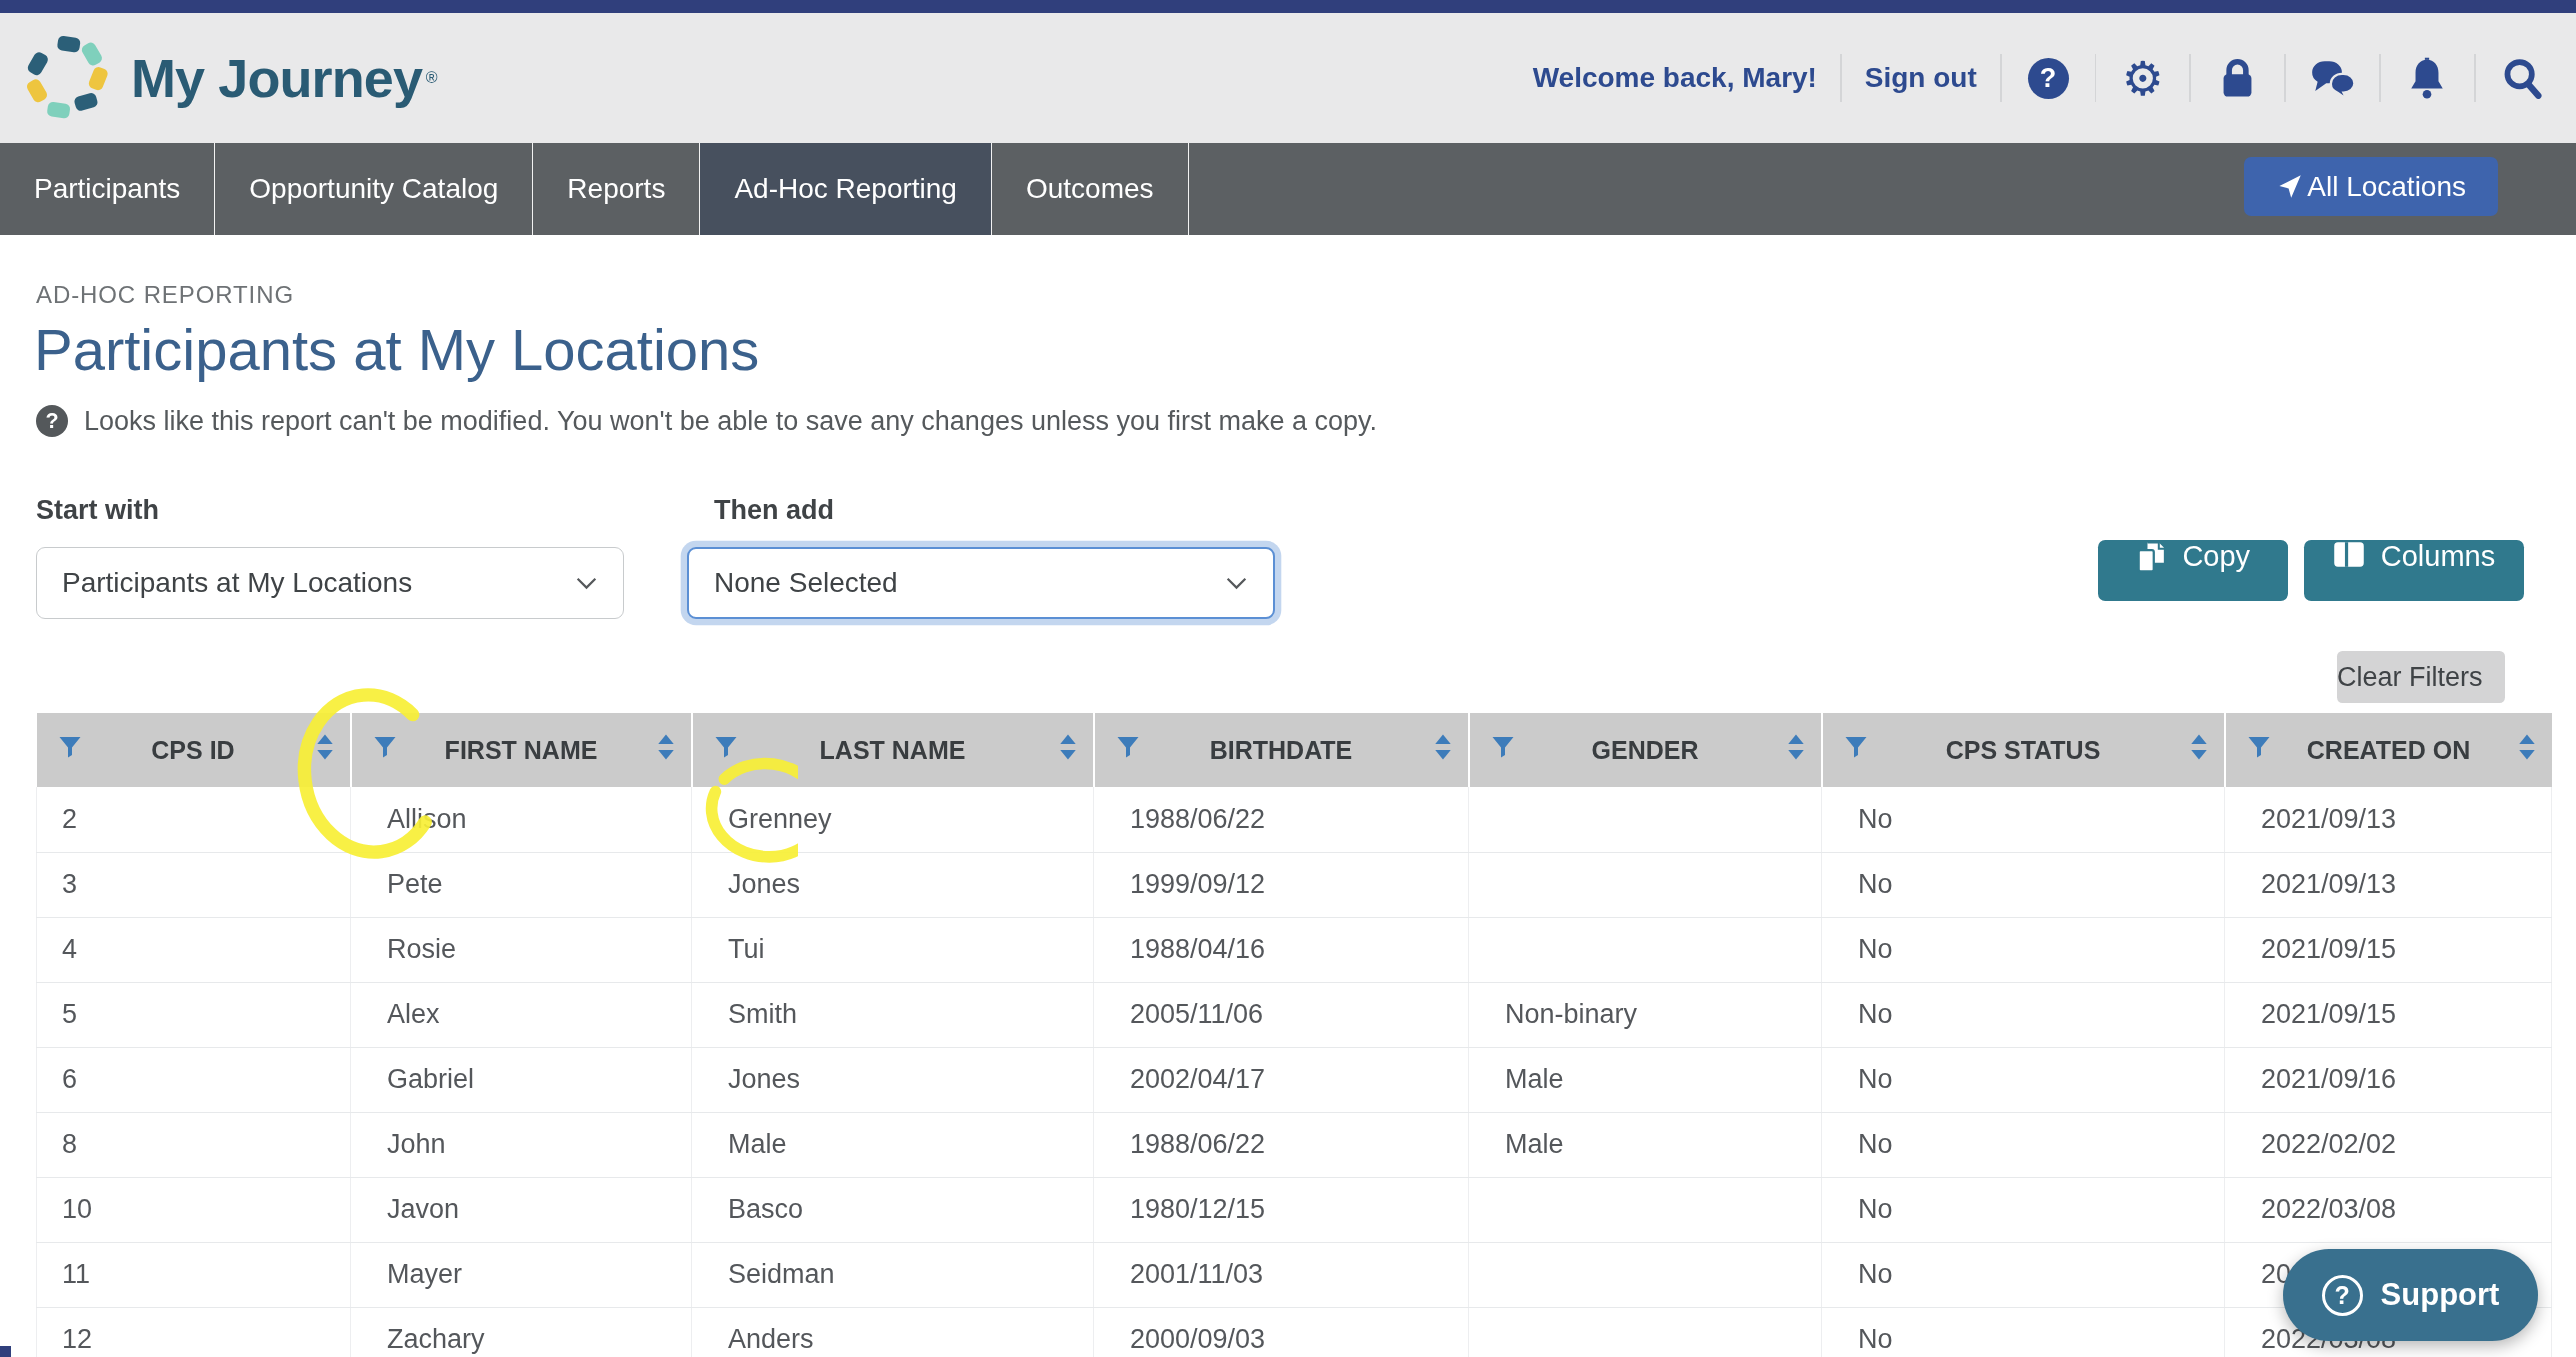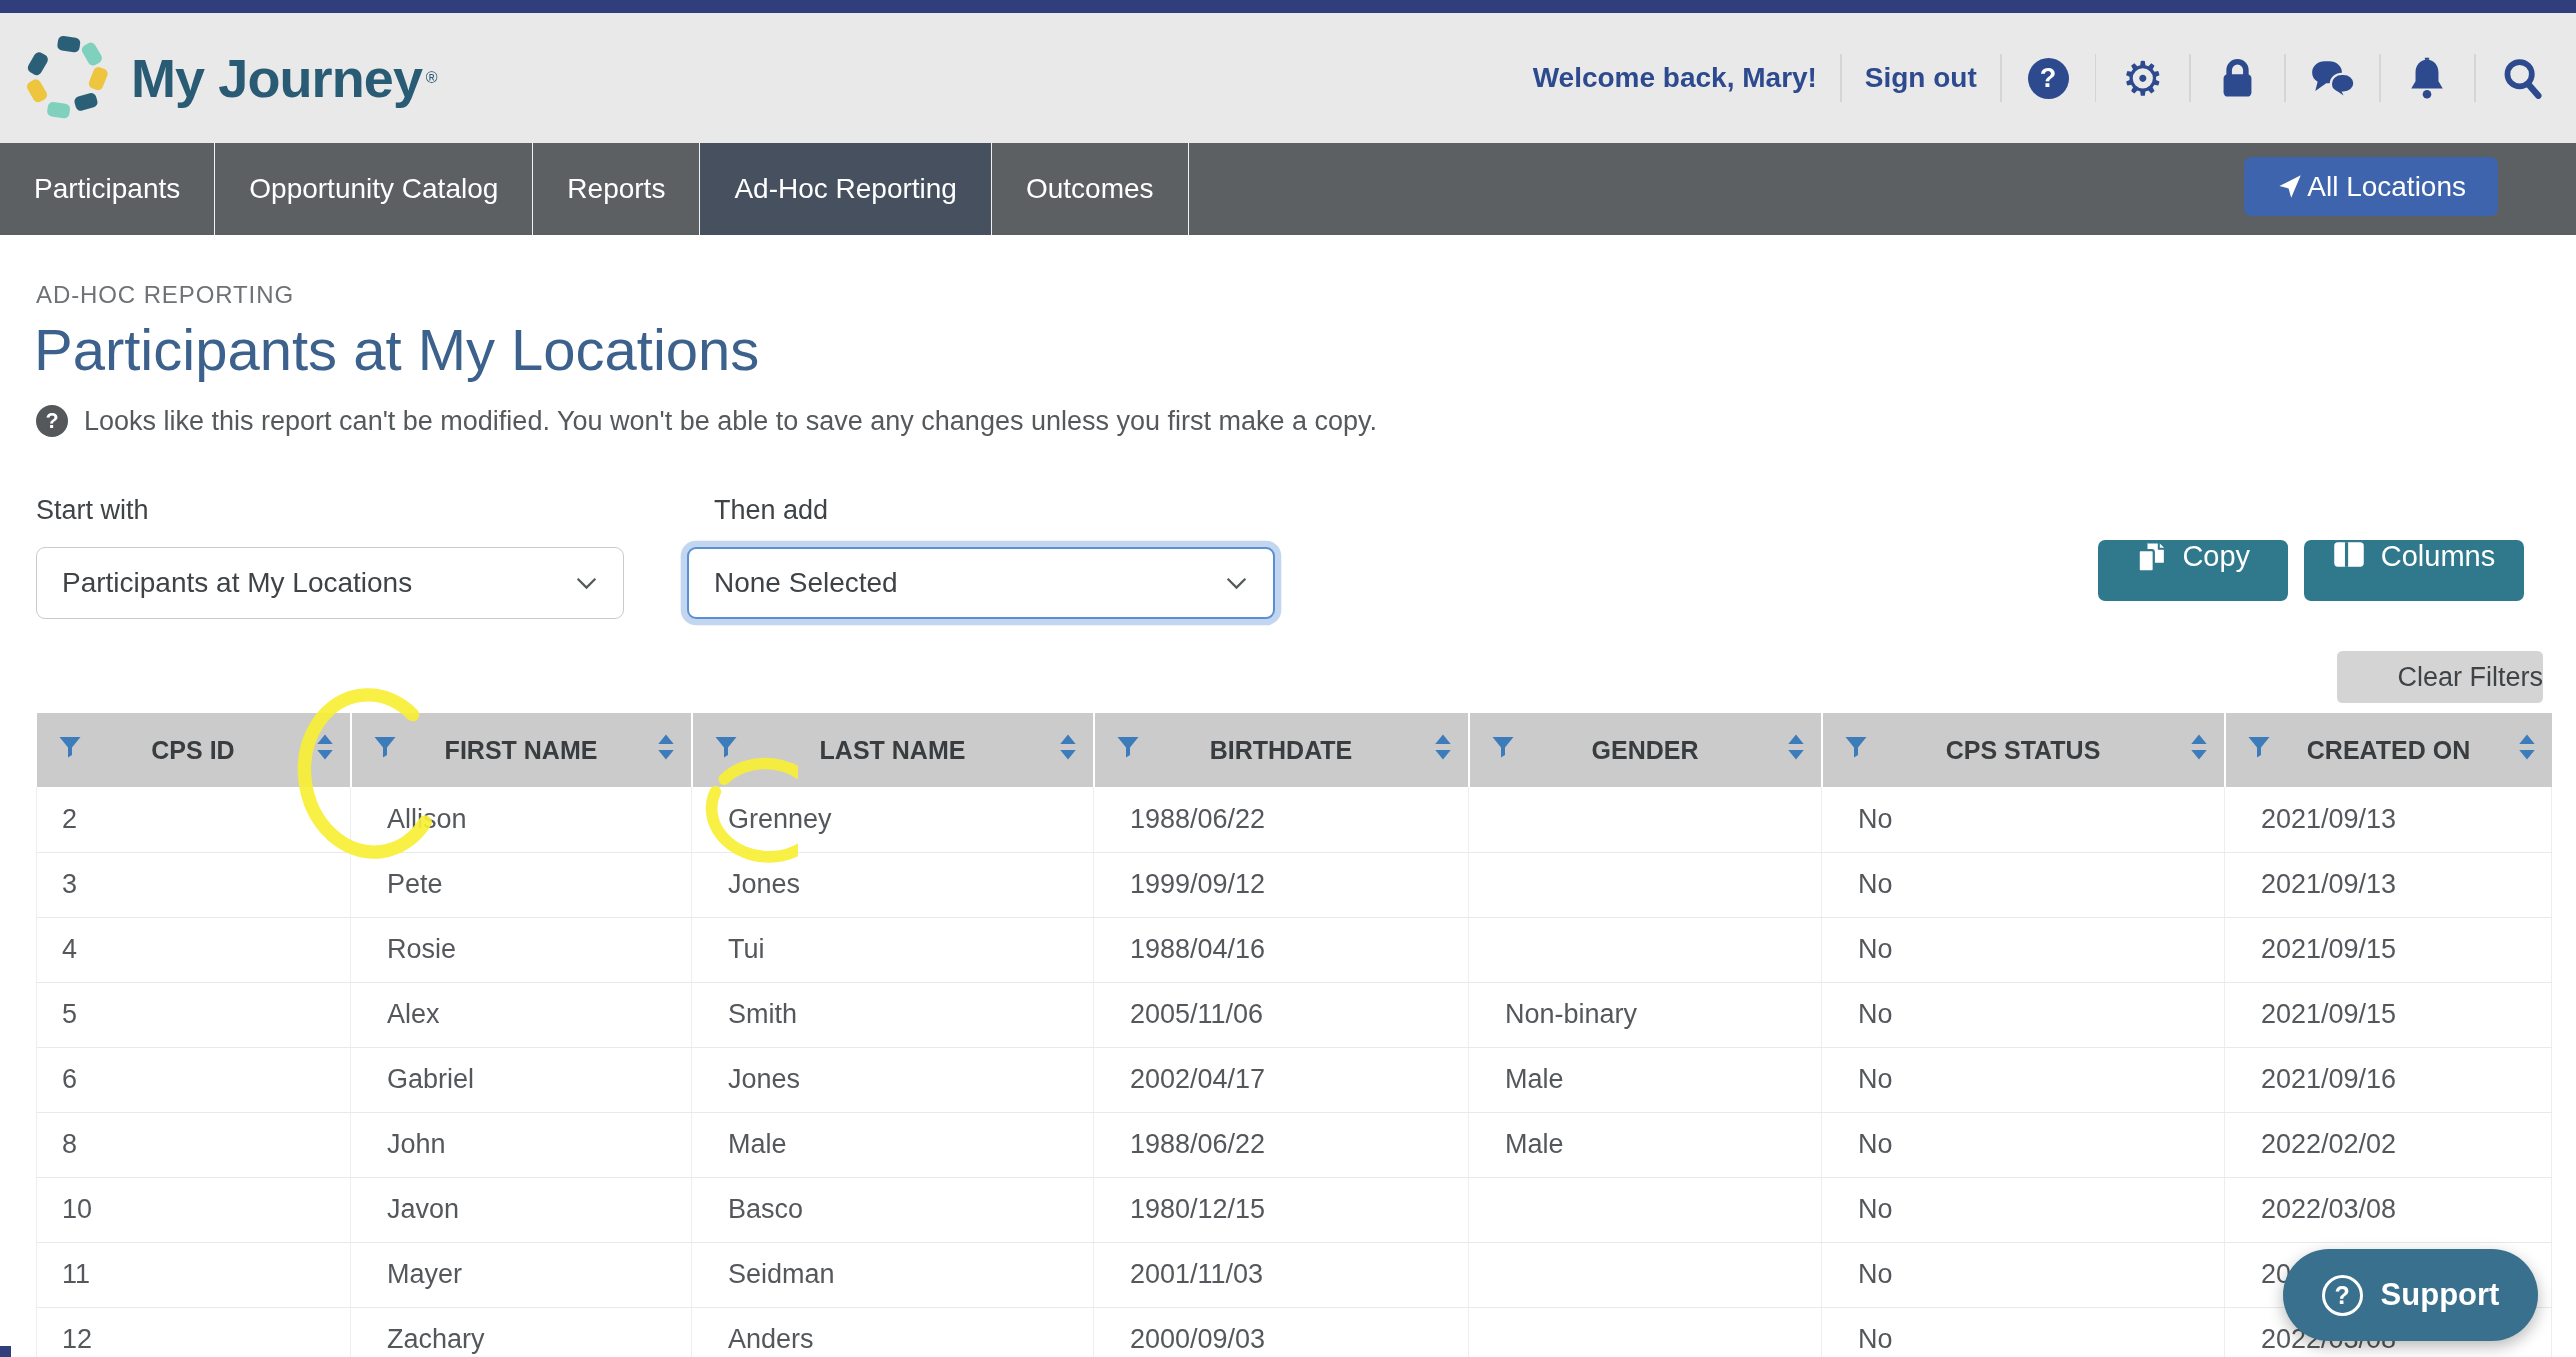--- a/index.html
+++ b/index.html
@@ -33,35 +33,35 @@
 
   
   .eyebrow { position:absolute; left:36px; top:281px; font-size:24px; color:#6E7275; letter-spacing:0.9px; }
   .page-title { position:absolute; left:34px; top:316px; font-size:58px; font-weight:400; color:#3B618C; }
   .notice { position:absolute; left:36px; top:405px; display:flex; align-items:center; gap:16px;
             font-size:27px; color:#55595C; }
   .notice-icon { width:32px; height:32px; border-radius:50%; background:#54585B; color:#fff; flex:0 0 32px;
                  font-size:21.5px; font-weight:bold; display:flex; align-items:center; justify-content:center; }
 
   
-  .field-label { position:absolute; font-size:27px; font-weight:normal; color:#3F4346; }
+  .field-label { position:absolute; font-size:27px; font-weight:bold; color:#3F4346; }
   .lbl-start { left:36px; top:495px; }
   .lbl-then  { left:666px; top:495px;margin-left:48px; }
   .dd { position:absolute; top:547px; width:588px; height:72px; background:#fff; border:1.8px solid #C8CBCD;
         border-radius:9px; display:flex; align-items:center; justify-content:space-between;
         padding:0 25px; font-size:28px; color:#3F4346; cursor:pointer; }
   .dd1 { left:36px; }
   .dd2 { left:687px; border:2.7px solid #5B8FD4; box-shadow:0 0 0 6.3px rgba(121,163,220,0.45); }
   .btn-teal { position:absolute; top:540px; height:61px; background:#30798D; border-radius:7.2px; color:#fff;
               font-size:29px; display:flex; align-items:flex-start; justify-content:center; gap:16px; cursor:pointer; }
   .btn-copy { left:2098px; width:190px; }
   .btn-columns { left:2304px; width:220px; }
-  .btn-clear { position:absolute; left:2337px; top:651px; width:206px; height:52px; background:#D4D4D5;
+  .btn-clear { position:absolute; left:2337px; top:651px; width:168px; height:52px; background:#D4D4D5;
                border-radius:5.4px; color:#3F4346; font-size:27px; display:flex; align-items:center;
-               justify-content:flex-end; cursor:pointer; }
+               justify-content:flex-start; cursor:pointer; }
 
   
   .tablewrap { position:absolute; left:36px; top:713px; width:2514px; }
   table { width:100%; border-collapse:collapse; table-layout:fixed; }
   th { height:74px; background:#CBCBCB; border-right:2.7px solid #fff; position:relative;
        font-size:25px; font-weight:bold; color:#393D40; text-align:center; }
   th:last-child { border-right:none; }
   .funnel { position:absolute; left:21.5px; top:50%; transform:translateY(-50%); cursor:pointer; }
   .sorticon { position:absolute; right:14.3px; top:50%; transform:translateY(-50%); cursor:pointer; }
   td { height:65px; background:#fff; font-size:27px; color:#54575B; padding-left:36px;

